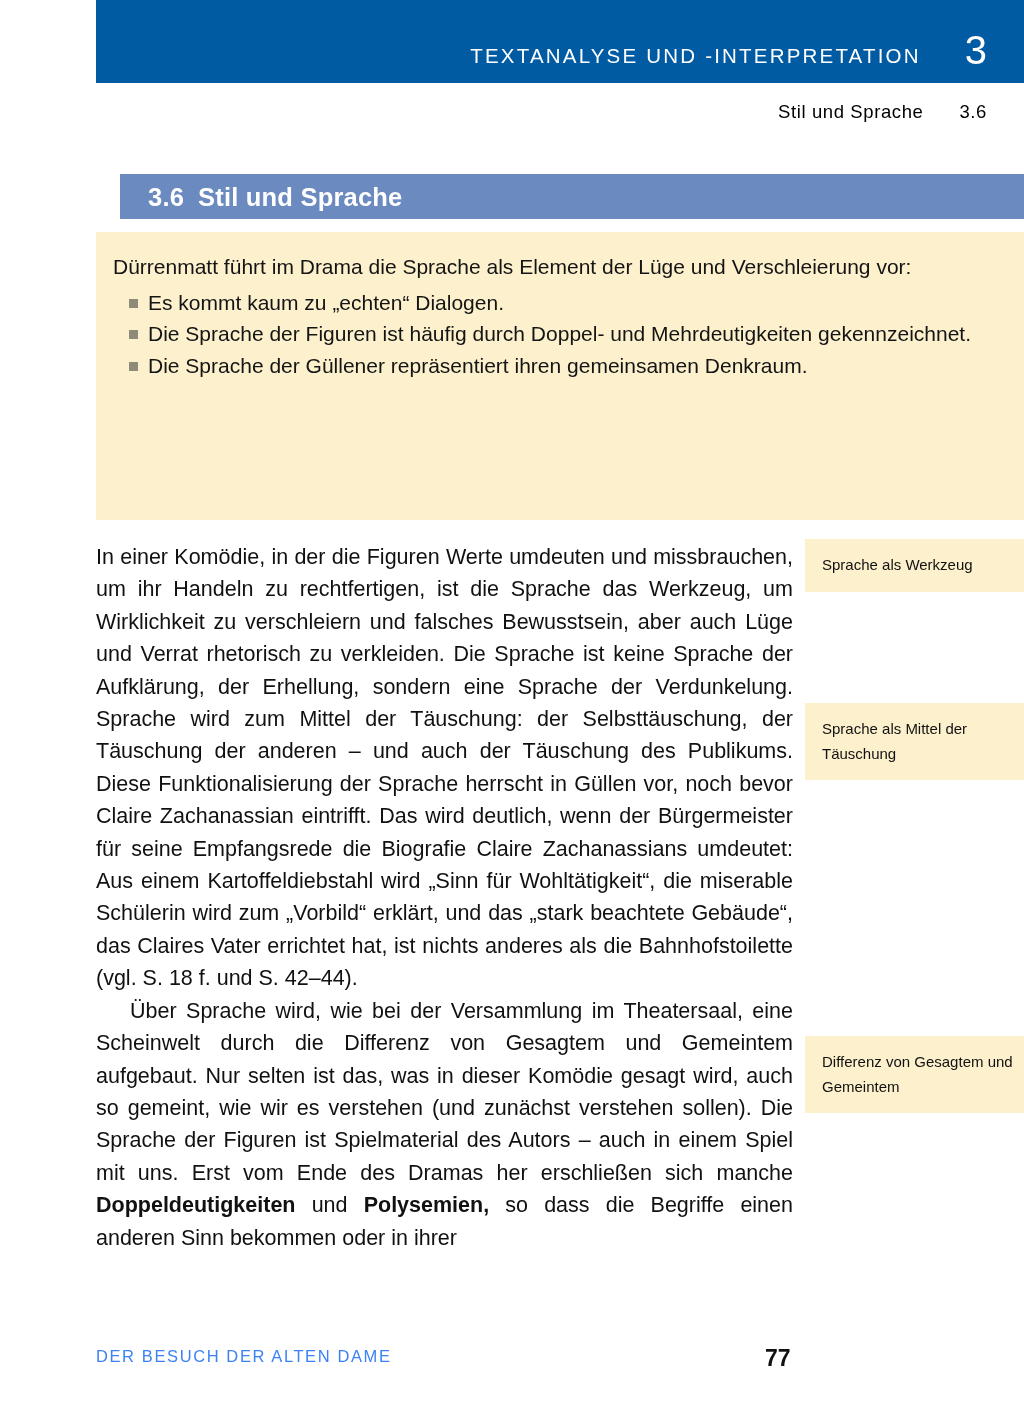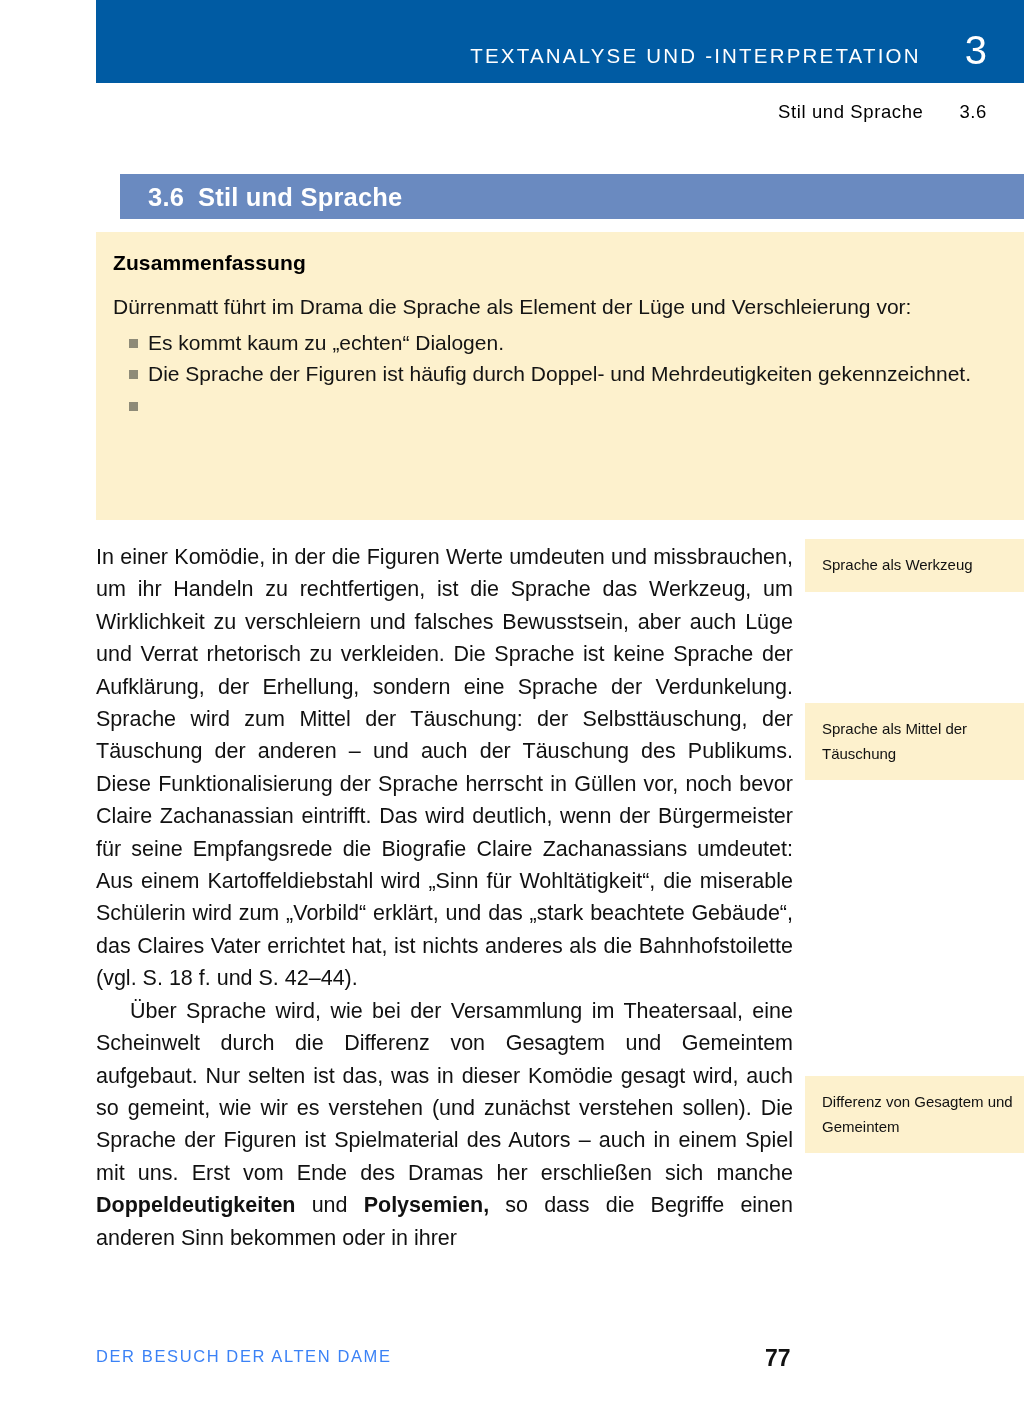--- a/index.html
+++ b/index.html
@@ -162,21 +162,21 @@
     width: 219px;
     background: #fdf1cd;
     box-sizing: border-box;
     padding: 14px 10px 14px 17px;
     font-size: 15px;
     line-height: 24.5px;
     color: #111111;
   }
   #margin-note-1 { top: 539px; }
   #margin-note-2 { top: 703px; }
-  #margin-note-3 { top: 1076px; }
+  #margin-note-3 { top: 1036px; }
 
   
   .footer {
     position: absolute;
     left: 96px;
     top: 1347px;
     width: 928px;
     height: 30px;
   }
   .footer-title {
@@ -212,33 +212,33 @@
   <span class="running-head-number">3.6</span>
 </div>
 
 <div class="section-bar">
   <div class="section-bar-text">
     <span class="section-bar-num">3.6</span><span>Stil und Sprache</span>
   </div>
 </div>
 
 <div class="summary-box">
-  <h2 class="summary-title">Zusammenfassung</h2>
   <p class="summary-intro">Dürrenmatt führt im Drama die Sprache als Element der Lüge und Verschleierung vor:</p>
   <ul class="summary-list">
     <li>
       <span class="bullet-square"></span>
       <span>Es kommt kaum zu „echten“ Dialogen.</span>
     </li>
     <li>
       <span class="bullet-square"></span>
       <span>Die Sprache der Figuren ist häufig durch Doppel- und Mehrdeutigkeiten gekennzeichnet.</span>
     </li>
     <li>
       <span class="bullet-square"></span>
+      <span>Die Sprache der Güllener repräsentiert ihren gemeinsamen Denkraum.</span>
     </li>
   </ul>
 </div>
 
 <div class="body-col">
   <p>In einer Komödie, in der die Figuren Werte umdeuten und missbrauchen, um ihr Handeln zu rechtfertigen, ist die Sprache das Werkzeug, um Wirklichkeit zu verschleiern und falsches Bewusstsein, aber auch Lüge und Verrat rhetorisch zu verkleiden. Die Sprache ist keine Sprache der Aufklärung, der Erhellung, sondern eine Sprache der Verdunkelung. Sprache wird zum Mittel der Täuschung: der Selbsttäuschung, der Täuschung der anderen – und auch der Täuschung des Publikums. Diese Funktionalisierung der Sprache herrscht in Güllen vor, noch bevor Claire Zachanassian eintrifft. Das wird deutlich, wenn der Bürgermeister für seine Empfangsrede die Biografie Claire Zachanassians umdeutet: Aus einem Kartoffeldiebstahl wird „Sinn für Wohltätigkeit“, die miserable Schülerin wird zum „Vorbild“ erklärt, und das „stark beachtete Gebäude“, das Claires Vater errichtet hat, ist nichts anderes als die Bahnhofstoilette (vgl. S. 18 f. und S. 42–44).</p>
   <p class="indented">Über Sprache wird, wie bei der Versammlung im Theatersaal, eine Scheinwelt durch die Differenz von Gesagtem und Gemeintem aufgebaut. Nur selten ist das, was in dieser Komödie gesagt wird, auch so gemeint, wie wir es verstehen (und zunächst verstehen sollen). Die Sprache der Figuren ist Spielmaterial des Autors – auch in einem Spiel mit uns. Erst vom Ende des Dramas her erschließen sich manche <b>Doppeldeutigkeiten</b> und <b>Polysemien,</b> so dass die Begriffe einen anderen Sinn bekommen oder in ihrer</p>
 </div>
 
 <div class="margin-note" id="margin-note-1">Sprache als Werkzeug</div>

